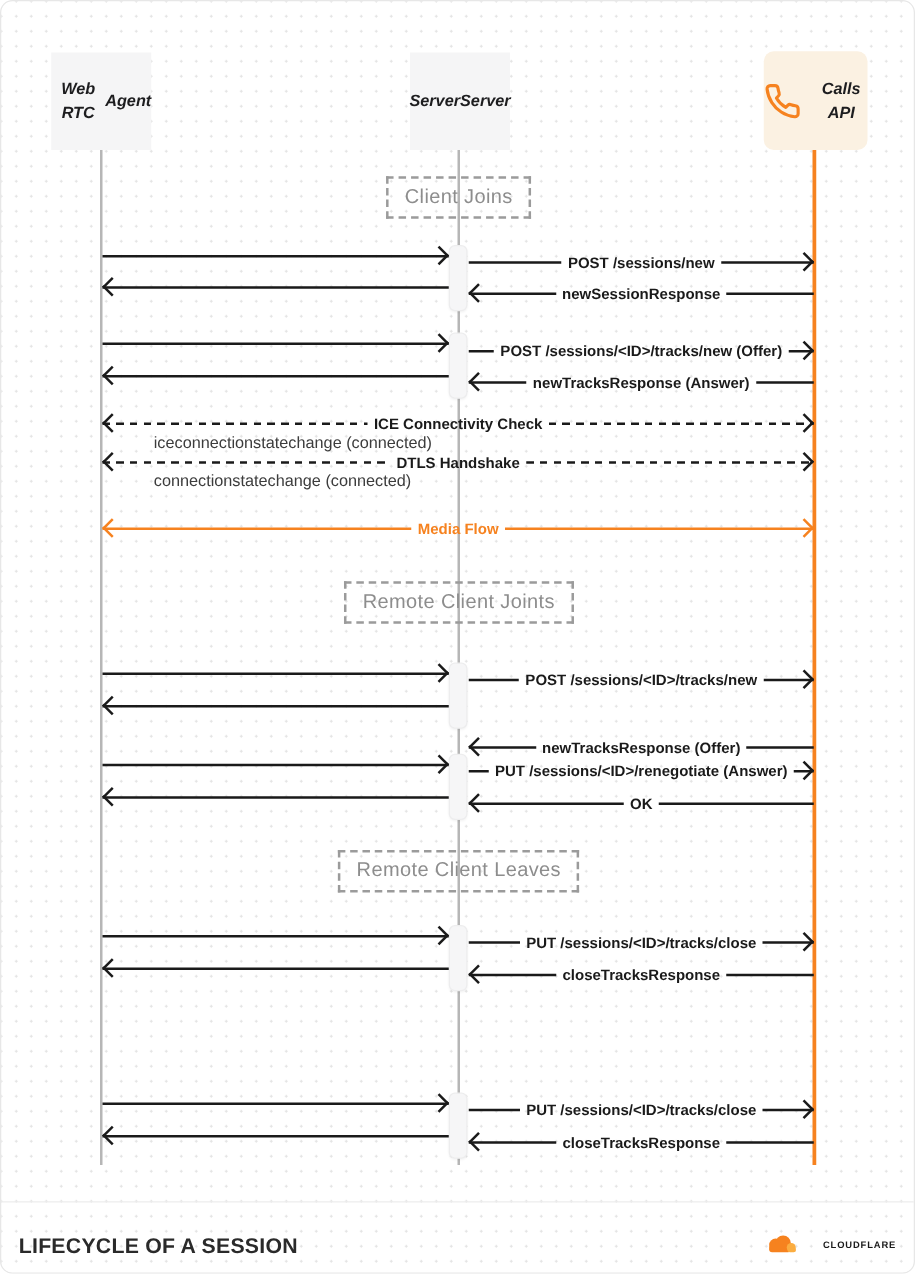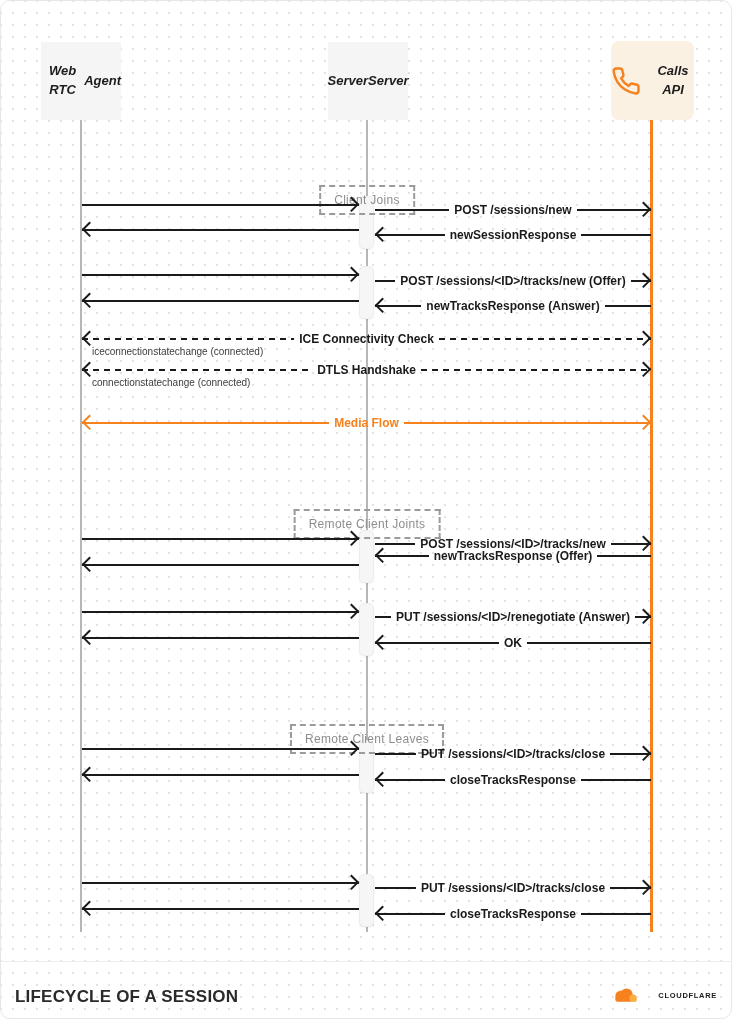--- a/index.html
+++ b/index.html
@@ -19,40 +19,40 @@
   .actor.calls{background:#fbf1e2;border-radius:8px;gap:11px;}
   
   .lifeline{position:absolute;width:2px;background:#b6b6b6;}
   .lifeline.orange{background:#f6821f;width:2.5px;}
   
   .actbar{position:absolute;left:358px;width:15px;background:#f6f6f7;border:1px solid #ededee;
     border-radius:5px;box-sizing:border-box;box-shadow:0 1px 2px rgba(0,0,0,.05);}
   
   .phase{
     position:absolute;transform:translateX(-50%);left:366px;
-    border:2px dashed #9b9b9b;color:#8d8d8d;font-size:12px;letter-spacing:.3px;
-    padding:6px 13px;white-space:nowrap;margin-top:44px;
+    border:2px dashed #9b9b9b;color:#8d8d8d;font-size:16px;letter-spacing:.3px;
+    padding:6px 13px;white-space:nowrap;
   }
   
   .arrow{position:absolute;height:14px;display:flex;align-items:center;color:#1a1a1a;justify-content:center;}
   .arrow .ln{flex:1;height:2.5px;background:currentColor;min-width:4px;}
   .arrow.dashed .ln{background:repeating-linear-gradient(90deg,#1a1a1a 0 6px,transparent 6px 11px);height:2.5px;}
   .arrow .lbl{font-weight:bold;font-size:12px;padding:0 5px;white-space:nowrap;flex:0 0 auto;}
   .arrow.to-r::after{
     content:'';position:absolute;right:2px;top:50%;width:9px;height:9px;
     border-top:2.5px solid currentColor;border-right:2.5px solid currentColor;
     transform:translateY(-56%) rotate(45deg);
   }
   .arrow.from-l::before{
     content:'';position:absolute;left:2px;top:50%;width:9px;height:9px;
     border-bottom:2.5px solid currentColor;border-left:2.5px solid currentColor;
     transform:translateY(-56%) rotate(45deg);
   }
   .arrow.orange{color:#f6821f;}
-  .sublabel{position:absolute;font-size:10px;color:#3c3c3c;white-space:nowrap;}
+  .sublabel{position:absolute;font-size:13px;color:#3c3c3c;white-space:nowrap;margin-left:31px;}
   
   .divider{position:absolute;left:0;width:732px;height:1px;background:#ededed;}
   .footer-title{position:absolute;left:14px;top:986px;font-weight:bold;font-size:17px;color:#2a2a2a;letter-spacing:.2px;}
   .brand{position:absolute;right:14px;top:986px;display:flex;align-items:center;gap:20px;}
   .brand-text{font-weight:bold;font-size:7.5px;letter-spacing:.7px;color:#1a1a1a;}
 </style>
 </head>
 <body>
 
 <div class="canvas">
@@ -144,21 +144,21 @@
   </div>
 
   <div class="arrow to-r" style="left:81px;top:531px;width:277px">
       <span class="ln"></span>
     </div>
   <div class="arrow to-r" style="left:374px;top:536px;width:276px">
     <span class="ln"></span>
       <span class="lbl">POST /sessions/&lt;ID&gt;/tracks/new</span>
       <span class="ln"></span>
   </div>
-  <div class="arrow from-l" style="left:374px;top:548px;width:276px">
+  <div class="arrow from-l" style="left:374px;top:590px;width:276px">
     <span class="ln"></span>
       <span class="lbl">newTracksResponse (Offer)</span>
       <span class="ln"></span>
   </div>
   <div class="arrow from-l" style="left:81px;top:557px;width:277px">
       <span class="ln"></span>
     </div>
 
   <div class="arrow to-r" style="left:81px;top:604px;width:277px">
       <span class="ln"></span>

